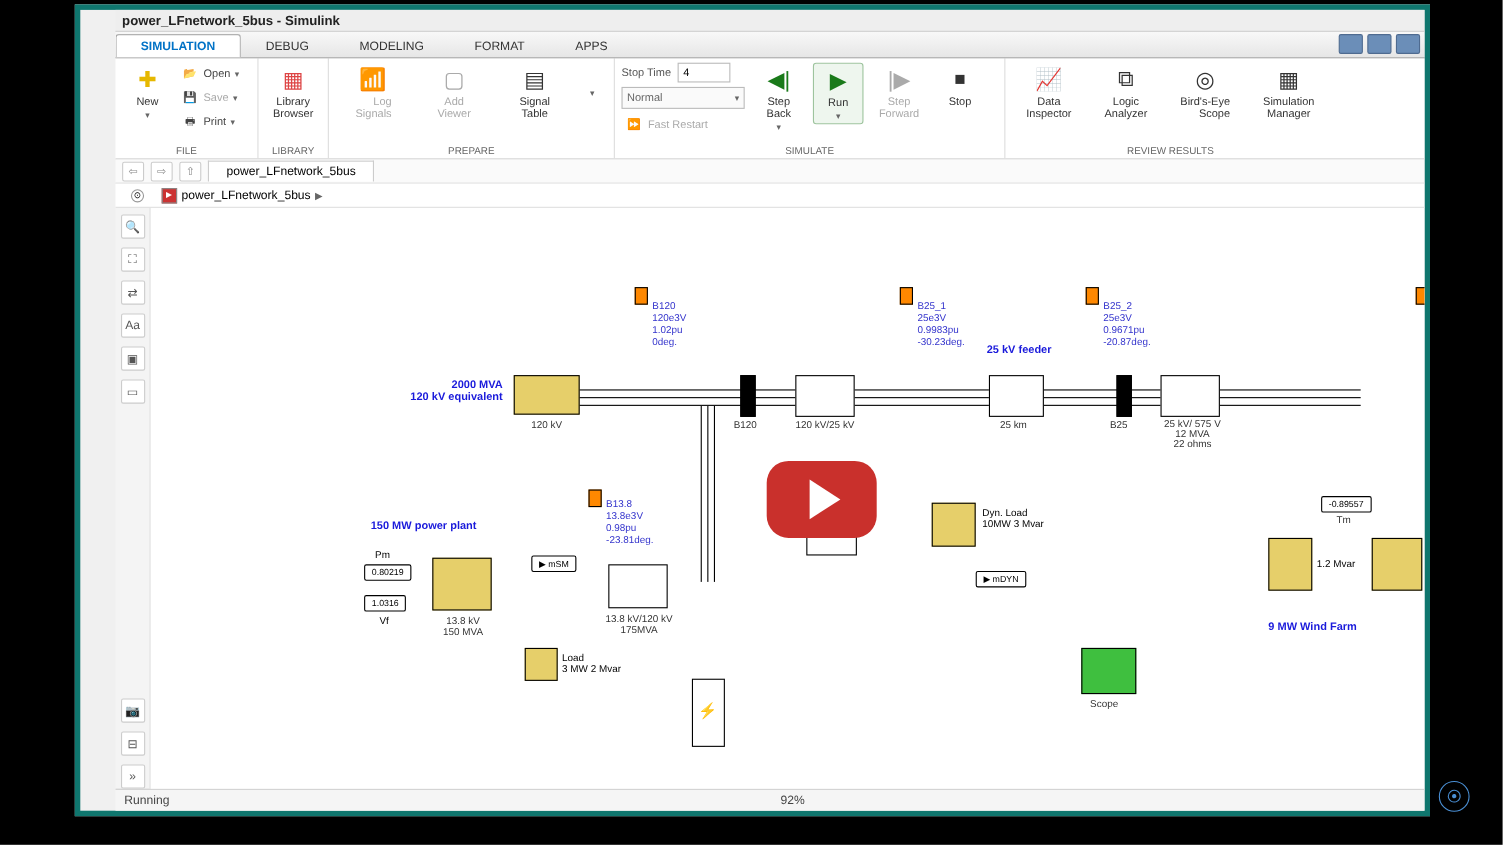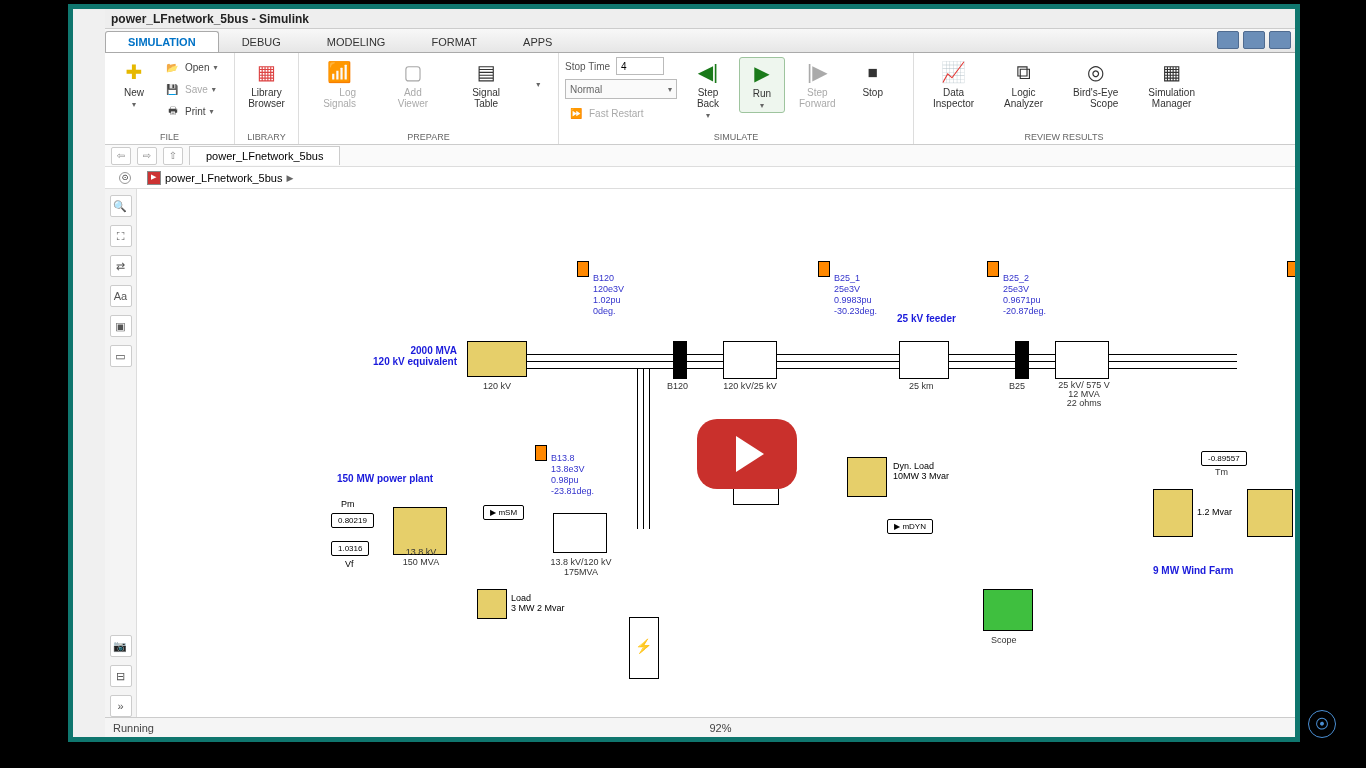--- a/index.html
+++ b/index.html
@@ -304,21 +304,21 @@
 9 MW</div>
       <div class="goto" style="left:1164px;top:360px">▶ <span>mASM</span></div>
       <div class="lblblue" style="left:1016px;top:376px">9 MW Wind Farm</div>
 
       <div class="lblblue" style="left:200px;top:284px">150 MW power plant</div>
       <div class="lbl" style="left:204px;top:310px">Pm</div>
       <div class="goto" style="left:194px;top:324px">0.80219</div>
       <div class="goto" style="left:194px;top:352px">1.0316</div>
       <div class="lbl" style="left:208px;top:370px">Vf</div>
       <div class="block yellow" style="left:256px;top:318px;width:54px;height:48px"></div>
-      <div class="sublabel" style="left:256px;top:358px;width:56px;white-space:pre-line">13.8 kV
+      <div class="sublabel" style="left:256px;top:370px;width:56px;white-space:pre-line">13.8 kV
 150 MVA</div>
       <div class="goto" style="left:346px;top:316px">▶ <span>mSM</span></div>
 
       <div class="block yellow" style="left:340px;top:400px;width:30px;height:30px"></div>
       <div class="lbl" style="left:374px;top:404px;white-space:pre-line">Load
 3 MW 2 Mvar</div>
 
       <div class="flag" style="left:398px;top:256px"></div>
       <div class="busdata" style="left:414px;top:264px">
         <div>B13.8</div>

